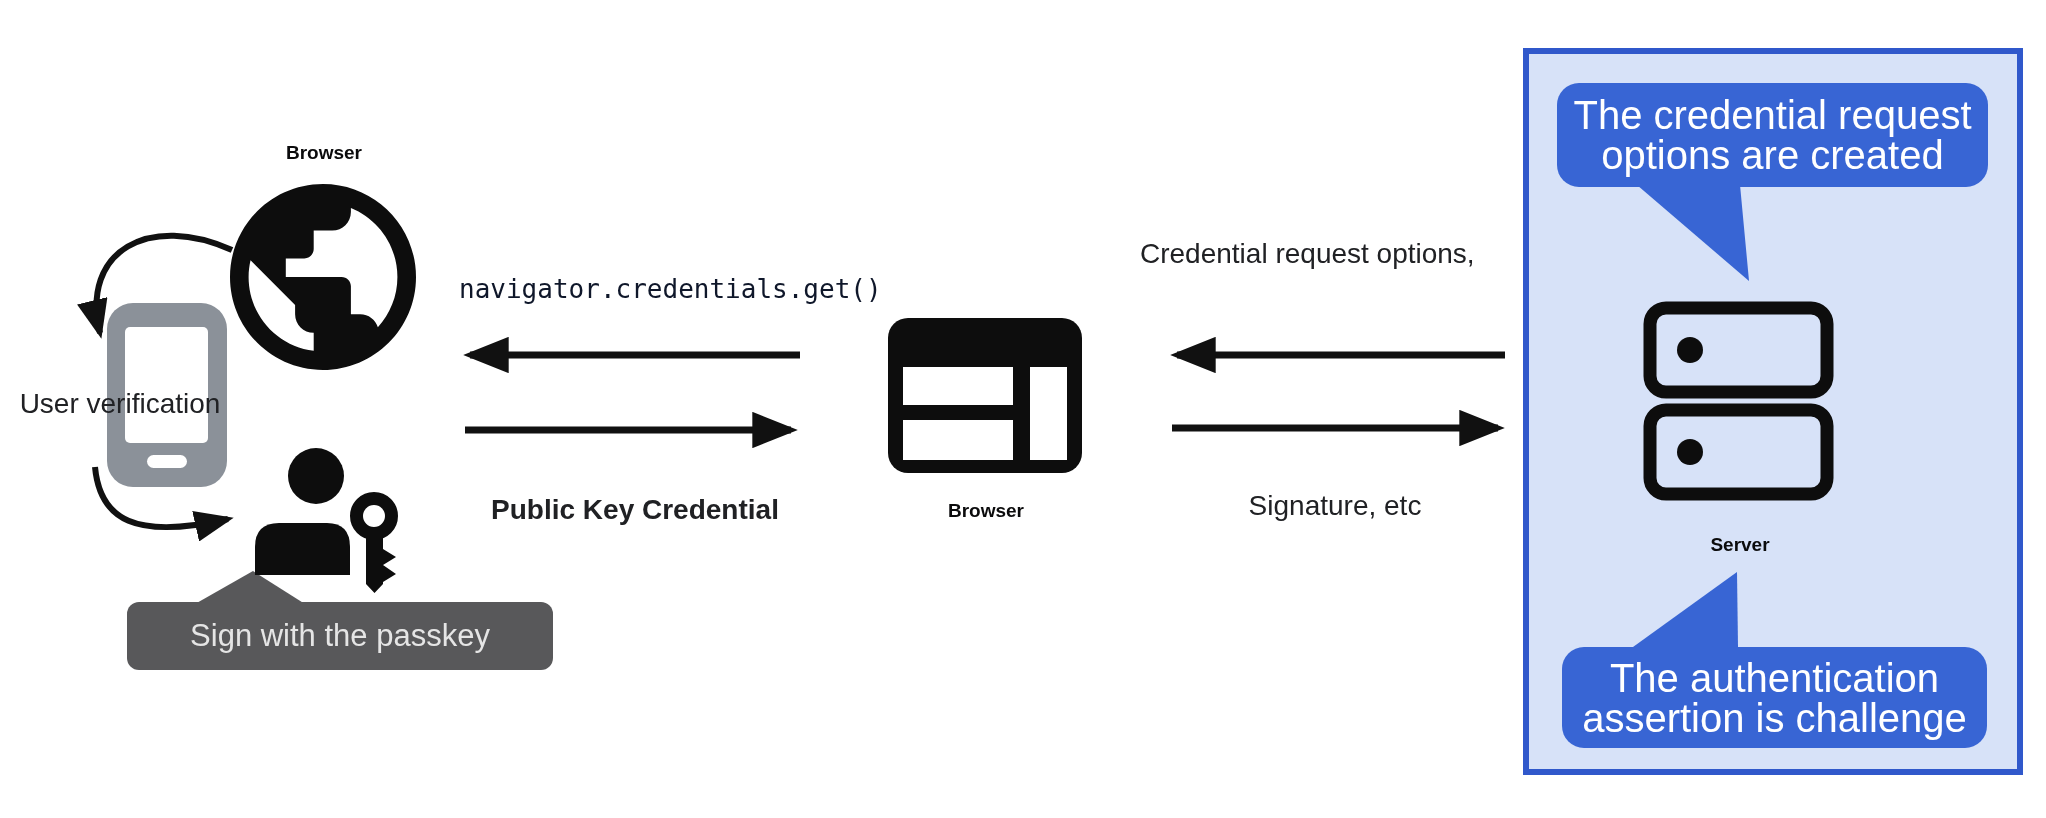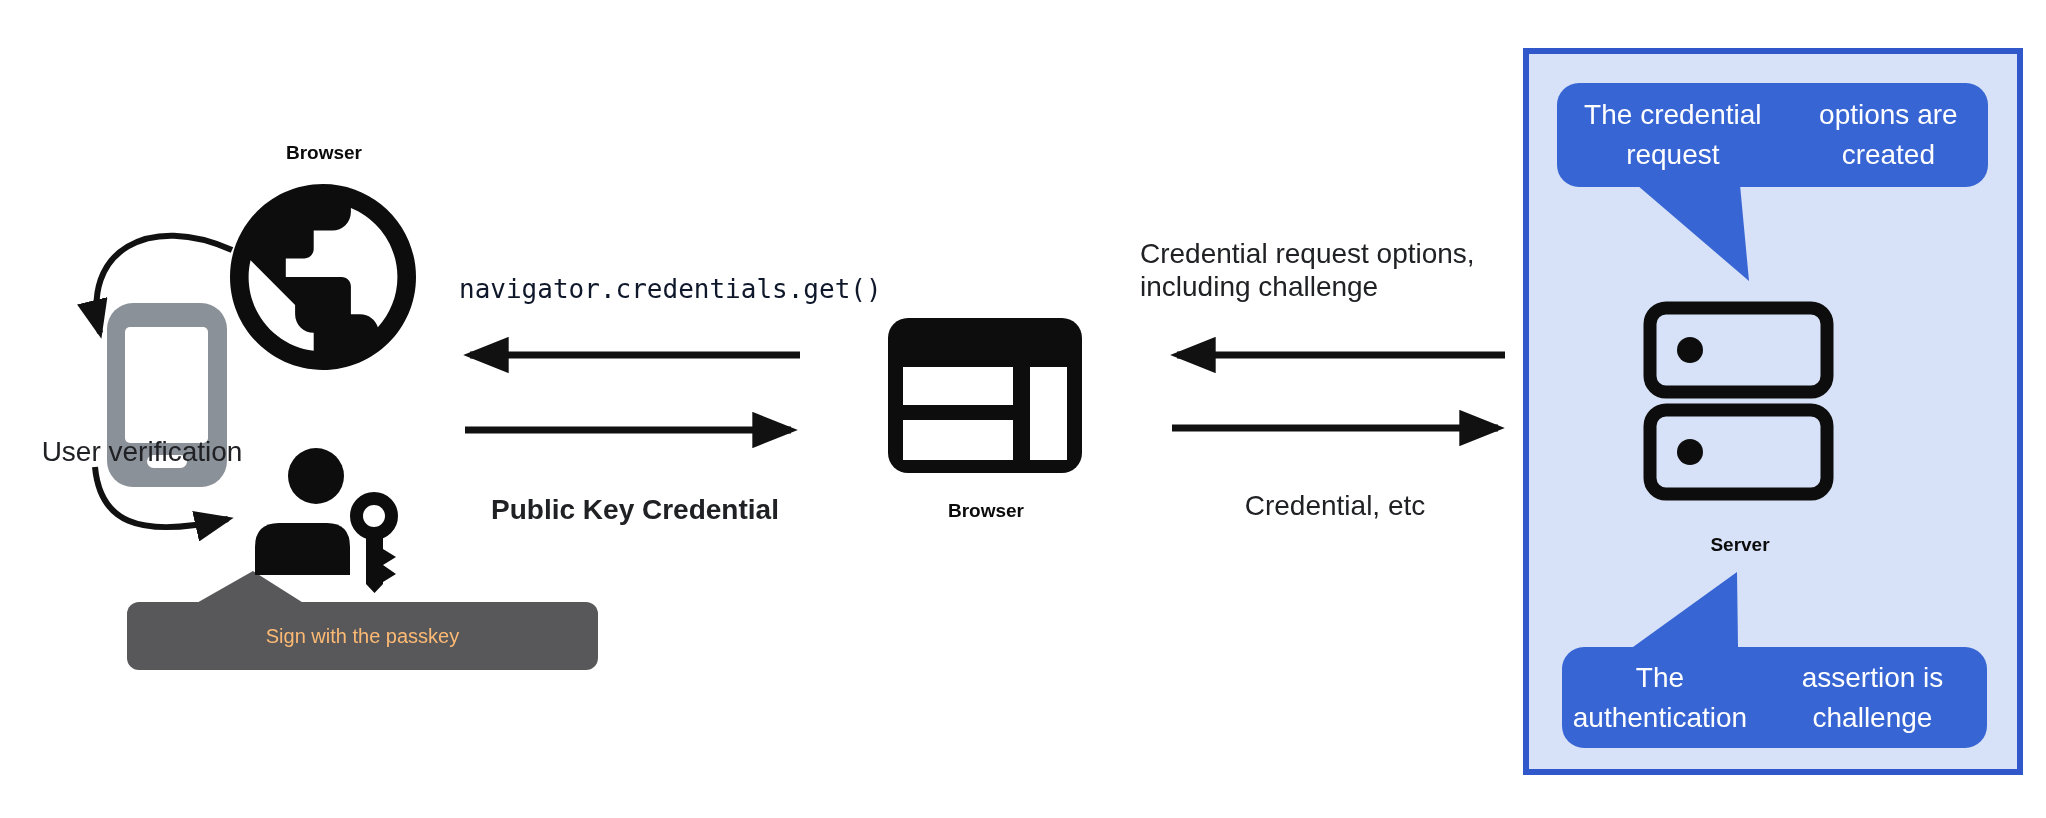--- a/index.html
+++ b/index.html
@@ -8,26 +8,26 @@
   .abs{position:absolute;}
   .panel{position:absolute;left:1523px;top:48px;width:500px;height:727px;
          box-sizing:border-box;background:var(--panel-bg,#d7e2f8);
          border:6px solid var(--panel-border,#3058cb);}
   svg.overlay{position:absolute;left:0;top:0;width:2046px;height:818px;}
   .label{font-size:28px;line-height:33px;color:var(--ink,#202124);}
   .label-bold{font-size:19px;font-weight:700;color:#0b0b0c;}
   .code{font-family:"DejaVu Sans Mono","Liberation Mono",monospace;font-size:26px;color:#0f172a;white-space:nowrap;}
   .center{text-align:center;}
   .bubble{position:absolute;background:var(--bubble-blue,#3865d4);color:#fff;
-          border-radius:22px;display:flex;flex-direction:row;align-items:center;
-          justify-content:center;font-size:28px;line-height:40px;text-align:center;}
+          border-radius:22px;display:flex;flex-direction:column;align-items:center;
+          justify-content:center;font-size:40px;line-height:40px;text-align:center;}
   .bubble-top{left:1557px;top:83px;width:431px;height:104px;}
   .bubble-bottom{left:1562px;top:647px;width:425px;height:101px;justify-content:center;}
-  .tooltip{position:absolute;left:127px;top:602px;width:471px;height:68px;border-radius:12px;
-           background:var(--tooltip-gray,#58585a);color:#fdba74;font-size:20px;
+  .tooltip{position:absolute;left:127px;top:602px;width:426px;height:68px;border-radius:12px;
+           background:var(--tooltip-gray,#58585a);color:#e5e5e5;font-size:31px;
            display:flex;align-items:center;justify-content:center;}
   .ink-stroke{stroke:#111;fill:none;}
   .blue-fill{fill:var(--bubble-blue,#3865d4);}
   .gray-fill{fill:var(--tooltip-gray,#58585a);}
   .phone-fill{fill:var(--phone-gray,#8b9199);}
   .black-fill{fill:#0d0d0d;}
 </style>
 </head>
 <body>
 
@@ -83,34 +83,33 @@
     <g>
       <rect x="1650" y="308" width="177" height="84" rx="16" fill="none" stroke="#0d0d0d" stroke-width="13"></rect>
       <rect x="1650" y="410" width="177" height="84" rx="16" fill="none" stroke="#0d0d0d" stroke-width="13"></rect>
       <circle class="black-fill" cx="1690" cy="350" r="13"></circle>
       <circle class="black-fill" cx="1690" cy="452" r="13"></circle>
     </g>
   </svg>
 
   <div class="abs label-bold center" style="left:244px;top:142px;width:160px;">Browser</div>
 
-  <div class="abs label center" style="left:22px;top:387px;width:240px;margin-top:48px;">User verification</div>
+  <div class="abs label center" style="left:0;top:387px;width:240px;">User verification</div>
 
   <div class="abs code" style="left:459px;top:274px;">navigator.credentials.get()</div>
 
   <div class="abs label center" style="left:485px;top:493px;width:300px;font-weight:bold;">Public Key Credential</div>
 
   <div class="abs label-bold center" style="left:906px;top:500px;width:160px;">Browser</div>
 
   <div class="abs label" style="left:1140px;top:237px;width:400px;">
     <div>Credential request options,</div>
-    <div>including challenge</div>
   </div>
 
-  <div class="abs label center" style="left:1235px;top:489px;width:200px;">Credential, etc</div>
+  <div class="abs label center" style="left:1235px;top:489px;width:200px;">Signature, etc</div>
 
   <div class="abs label-bold center" style="left:1660px;top:534px;width:160px;">Server</div>
 
   <div class="bubble bubble-top">
     <div>The credential request</div>
     <div>options are created</div>
   </div>
 
   <div class="bubble bubble-bottom">
     <div>The authentication</div>

